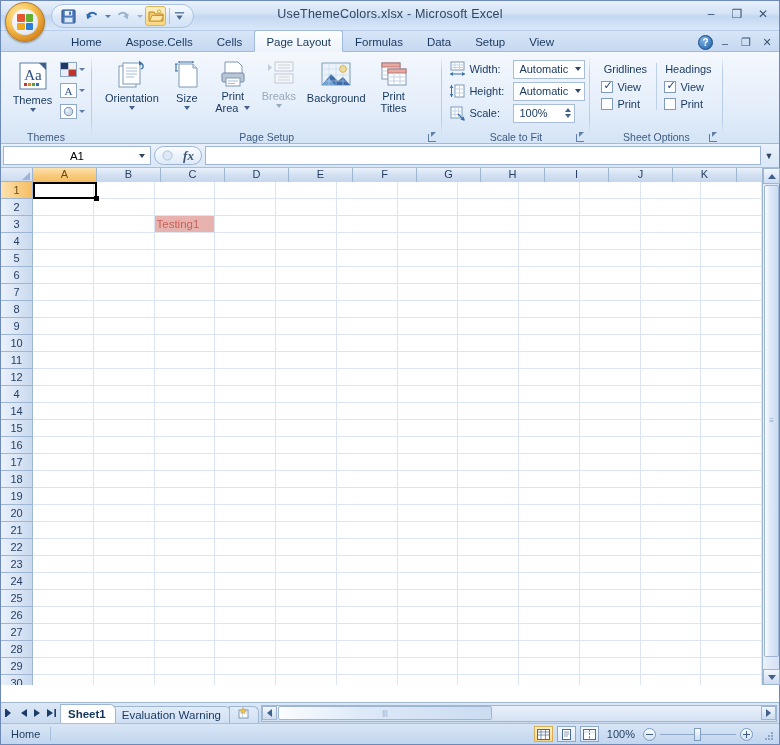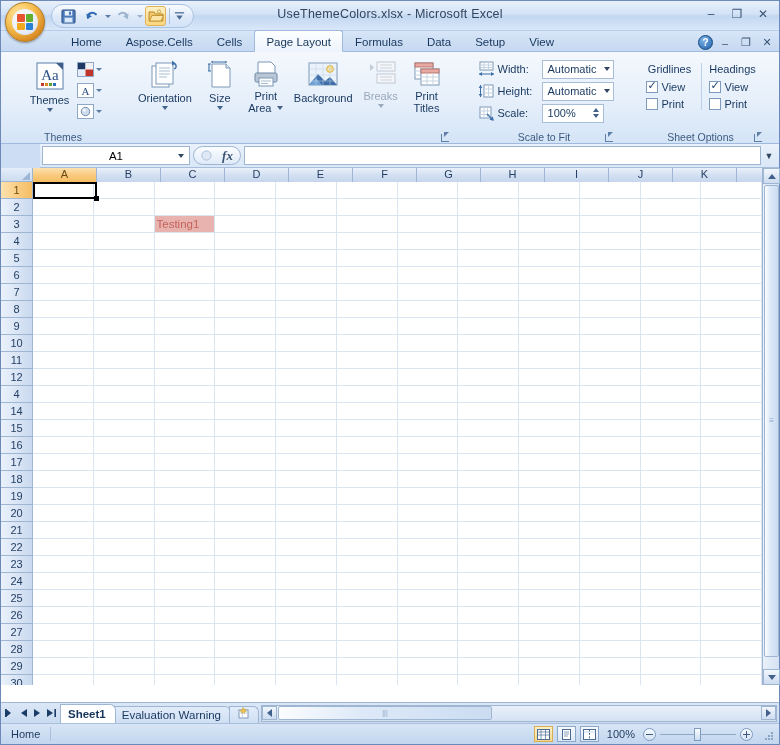--- a/index.html
+++ b/index.html
@@ -68,21 +68,21 @@
      align-items:center;justify-content:center;cursor:pointer;
      border:1px solid #14477f; }
   .mini-wb { width:18px;height:15px;display:flex;align-items:center;
      justify-content:center;color:#3c5473;font-size:11px;cursor:pointer; }
 
   
   .ribbon { height:92px; position:relative; display:flex;
      background:linear-gradient(180deg,#f4f8fd 0%,#e4eefa 60%,#d4e4f6 100%);
      border-bottom:1px solid #9fbade; }
   .grp { position:relative; height:92px; padding:3px 4px 0 4px;
-     display:flex; flex-direction:column;margin-left:17px; }
+     display:flex; flex-direction:column; }
   .grp-body { flex:1; display:flex; align-items:flex-start; padding-top:2px; }
   .grp-label { height:14px; line-height:14px; text-align:center; font-size:10.5px;
      color:#3c5a80; position:relative; }
   .grp-sep { width:1px; margin-top:4px; height:80px;
      background:linear-gradient(180deg,rgba(255,255,255,0),#b9cde7 20%,#b9cde7 80%,rgba(255,255,255,0)); }
   .dlg-launch { position:absolute; right:2px; top:0px; width:11px; height:11px;
      cursor:pointer; }
   .dlg-launch:after { content:""; position:absolute; left:1px; top:2px;
      width:7px;height:7px;border:1px solid #5e7fa8; border-top:none; border-right:none; }
   .dlg-launch:before { content:""; position:absolute; left:4px; top:0px;
@@ -127,21 +127,21 @@
      position:relative; flex:none; }
   .cb.on:after { content:"✓"; position:absolute; left:1px; top:-3px;
      font-size:11px; color:#1d3f6e; }
   .so-div { width:1px; background:#bcd0e8; margin:2px 0; }
 
   .disabled, .disabled .lbl { color:#9aa8bb !important; }
 
   
   .fbar { height:24px; display:flex; align-items:center;
      background:linear-gradient(180deg,#e9f1fb,#dae7f7);
-     border-bottom:1px solid #a8bfdb; padding:0 2px;margin-left:39px; }
+     border-bottom:1px solid #a8bfdb; padding:0 2px; }
   .namebox { width:148px; height:19px; background:#fff; border:1px solid #9fb6d3;
      display:flex; align-items:center; justify-content:center; position:relative;
      font-size:11.5px; color:#000; }
   .namebox .nb-caret { position:absolute; right:5px; width:0;height:0;
      border-left:3.5px solid transparent;border-right:3.5px solid transparent;
      border-top:4px solid #33465f; }
   .fx-group { display:flex; align-items:center; height:19px; margin-left:3px;
      border:1px solid #9fb6d3; border-radius:10px; background:
      linear-gradient(180deg,#fbfdff,#dfeaf8); padding:0 2px; }
   .fx-btn { width:21px;height:16px;display:flex;align-items:center;
@@ -403,55 +403,56 @@
             <rect x="5" y="13" width="22" height="9" rx="1.5" fill="#b9c6d6" stroke="#6e87a5"></rect>
             <rect x="9" y="18" width="14" height="8" fill="#fdfdfd" stroke="#7d97b5"></rect>
             <path d="M11 21 H21 M11 23.5 H18" stroke="#a9bdd2"></path>
           </svg>
           <div class="lbl">
             <span>Print</span><br>
             <span>Area</span>
             <span style="display:inline-block;width:0;height:0;border-left:3.5px solid transparent;border-right:3.5px solid transparent;border-top:4px solid #44618a;margin-left:3px;vertical-align:2px"></span>
           </div>
         </div>
+        <div class="bigbtn disabled">
+          <svg width="34" height="28" viewBox="0 0 34 28">
+            <path d="M6 4 L10 7.5 L6 11 Z" fill="#c3cdd9"></path>
+            <rect x="13" y="2" width="18" height="9" fill="#f4f6f9" stroke="#c0c9d4"></rect>
+            <rect x="13" y="14" width="18" height="9" fill="#f4f6f9" stroke="#c0c9d4"></rect>
+            <path d="M16 5 H28 M16 8 H28 M16 17 H28 M16 20 H28" stroke="#ccd4de"></path>
+          </svg>
+          <div class="lbl">Breaks</div>
+          <div class="dd-caret" style="border-top-color:#9aa8bb"></div>
+        </div>
         <div class="bigbtn">
           <svg width="36" height="30" viewBox="0 0 36 30">
             <rect x="4" y="3" width="28" height="22" fill="#eaf3fb" stroke="#7d97b5"></rect>
             <circle cx="25" cy="9" r="3.4" fill="#fbe08a" stroke="#d9b041"></circle>
             <path d="M4 25 L13 14 L20 21 L25 17 L32 25 Z" fill="#3f6ea8"></path>
             <path d="M4 25 L11 18 L17 25 Z" fill="#6fa3d6"></path>
             <path d="M4 3 H32 M4 9 H32 M4 15 H32 M4 21 H32 M11 3 V25 M18 3 V25 M25 3 V25" stroke="#c3d5e8" stroke-opacity=".55"></path>
           </svg>
           <div class="lbl">Background</div>
-        </div>
-        <div class="bigbtn disabled">
-          <svg width="34" height="28" viewBox="0 0 34 28">
-            <path d="M6 4 L10 7.5 L6 11 Z" fill="#c3cdd9"></path>
-            <rect x="13" y="2" width="18" height="9" fill="#f4f6f9" stroke="#c0c9d4"></rect>
-            <rect x="13" y="14" width="18" height="9" fill="#f4f6f9" stroke="#c0c9d4"></rect>
-            <path d="M16 5 H28 M16 8 H28 M16 17 H28 M16 20 H28" stroke="#ccd4de"></path>
-          </svg>
-          <div class="lbl">Breaks</div>
-          <div class="dd-caret" style="border-top-color:#9aa8bb"></div>
         </div>
         <div class="bigbtn">
           <svg width="32" height="28" viewBox="0 0 32 28">
             <rect x="4" y="3" width="18" height="16" fill="#fff" stroke="#7d97b5"></rect>
             <rect x="4" y="3" width="18" height="4" fill="#e8a9a3" stroke="#b9766f"></rect>
             <path d="M4 11 H22 M4 15 H22 M10 7 V19 M16 7 V19" stroke="#c5d3e2"></path>
             <rect x="10" y="9" width="18" height="16" fill="#fff" stroke="#7d97b5"></rect>
             <rect x="10" y="9" width="18" height="4" fill="#e8a9a3" stroke="#b9766f"></rect>
             <path d="M10 17 H28 M10 21 H28 M16 13 V25 M22 13 V25" stroke="#c5d3e2"></path>
           </svg>
           <div class="lbl">
             <span>Print</span><br>
             <span>Titles</span>
           </div>
         </div>
       </div>
+      <div class="grp-label">Page Setup</div>
       <div class="dlg-launch" style="right:3px;bottom:1px;top:auto"></div>
     </div>
 
     <div class="grp-sep"></div>
 
     <div class="grp" style="width:147px">
       <div class="grp-body" style="flex-direction:column;padding-top:4px;padding-left:3px">
         <div class="sf-row">
           <svg class="sf-ico" viewBox="0 0 17 16">
             <rect x="2" y="1" width="13" height="8" fill="#fff" stroke="#7d97b5"></rect>

